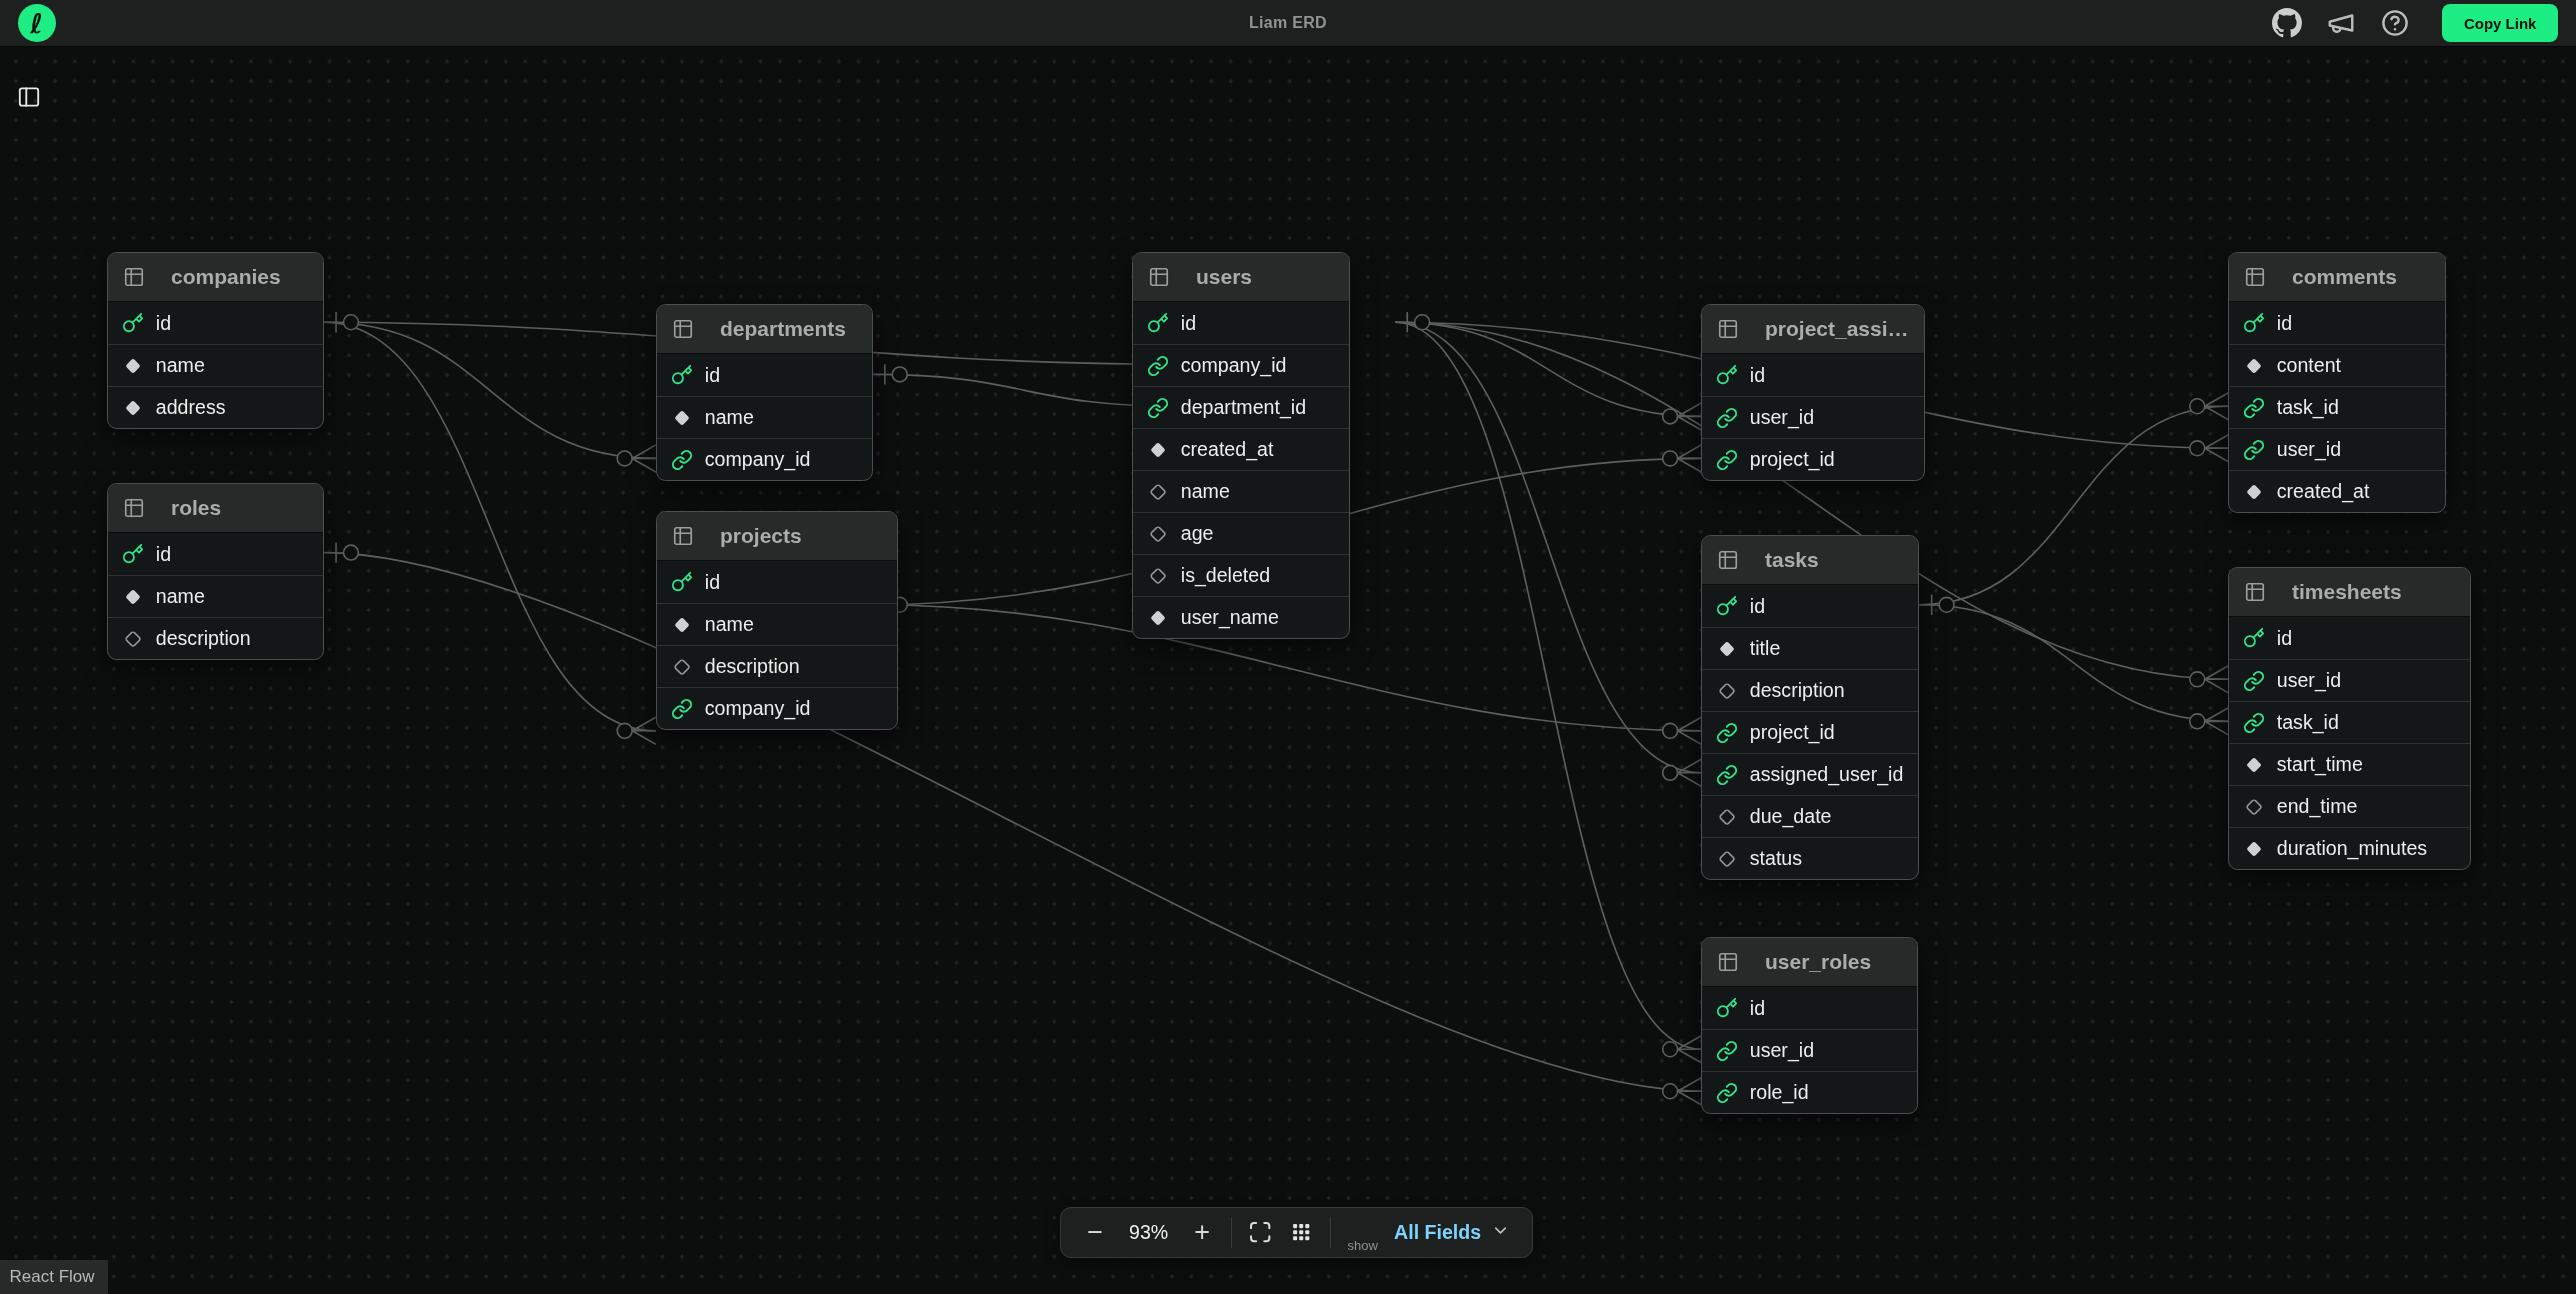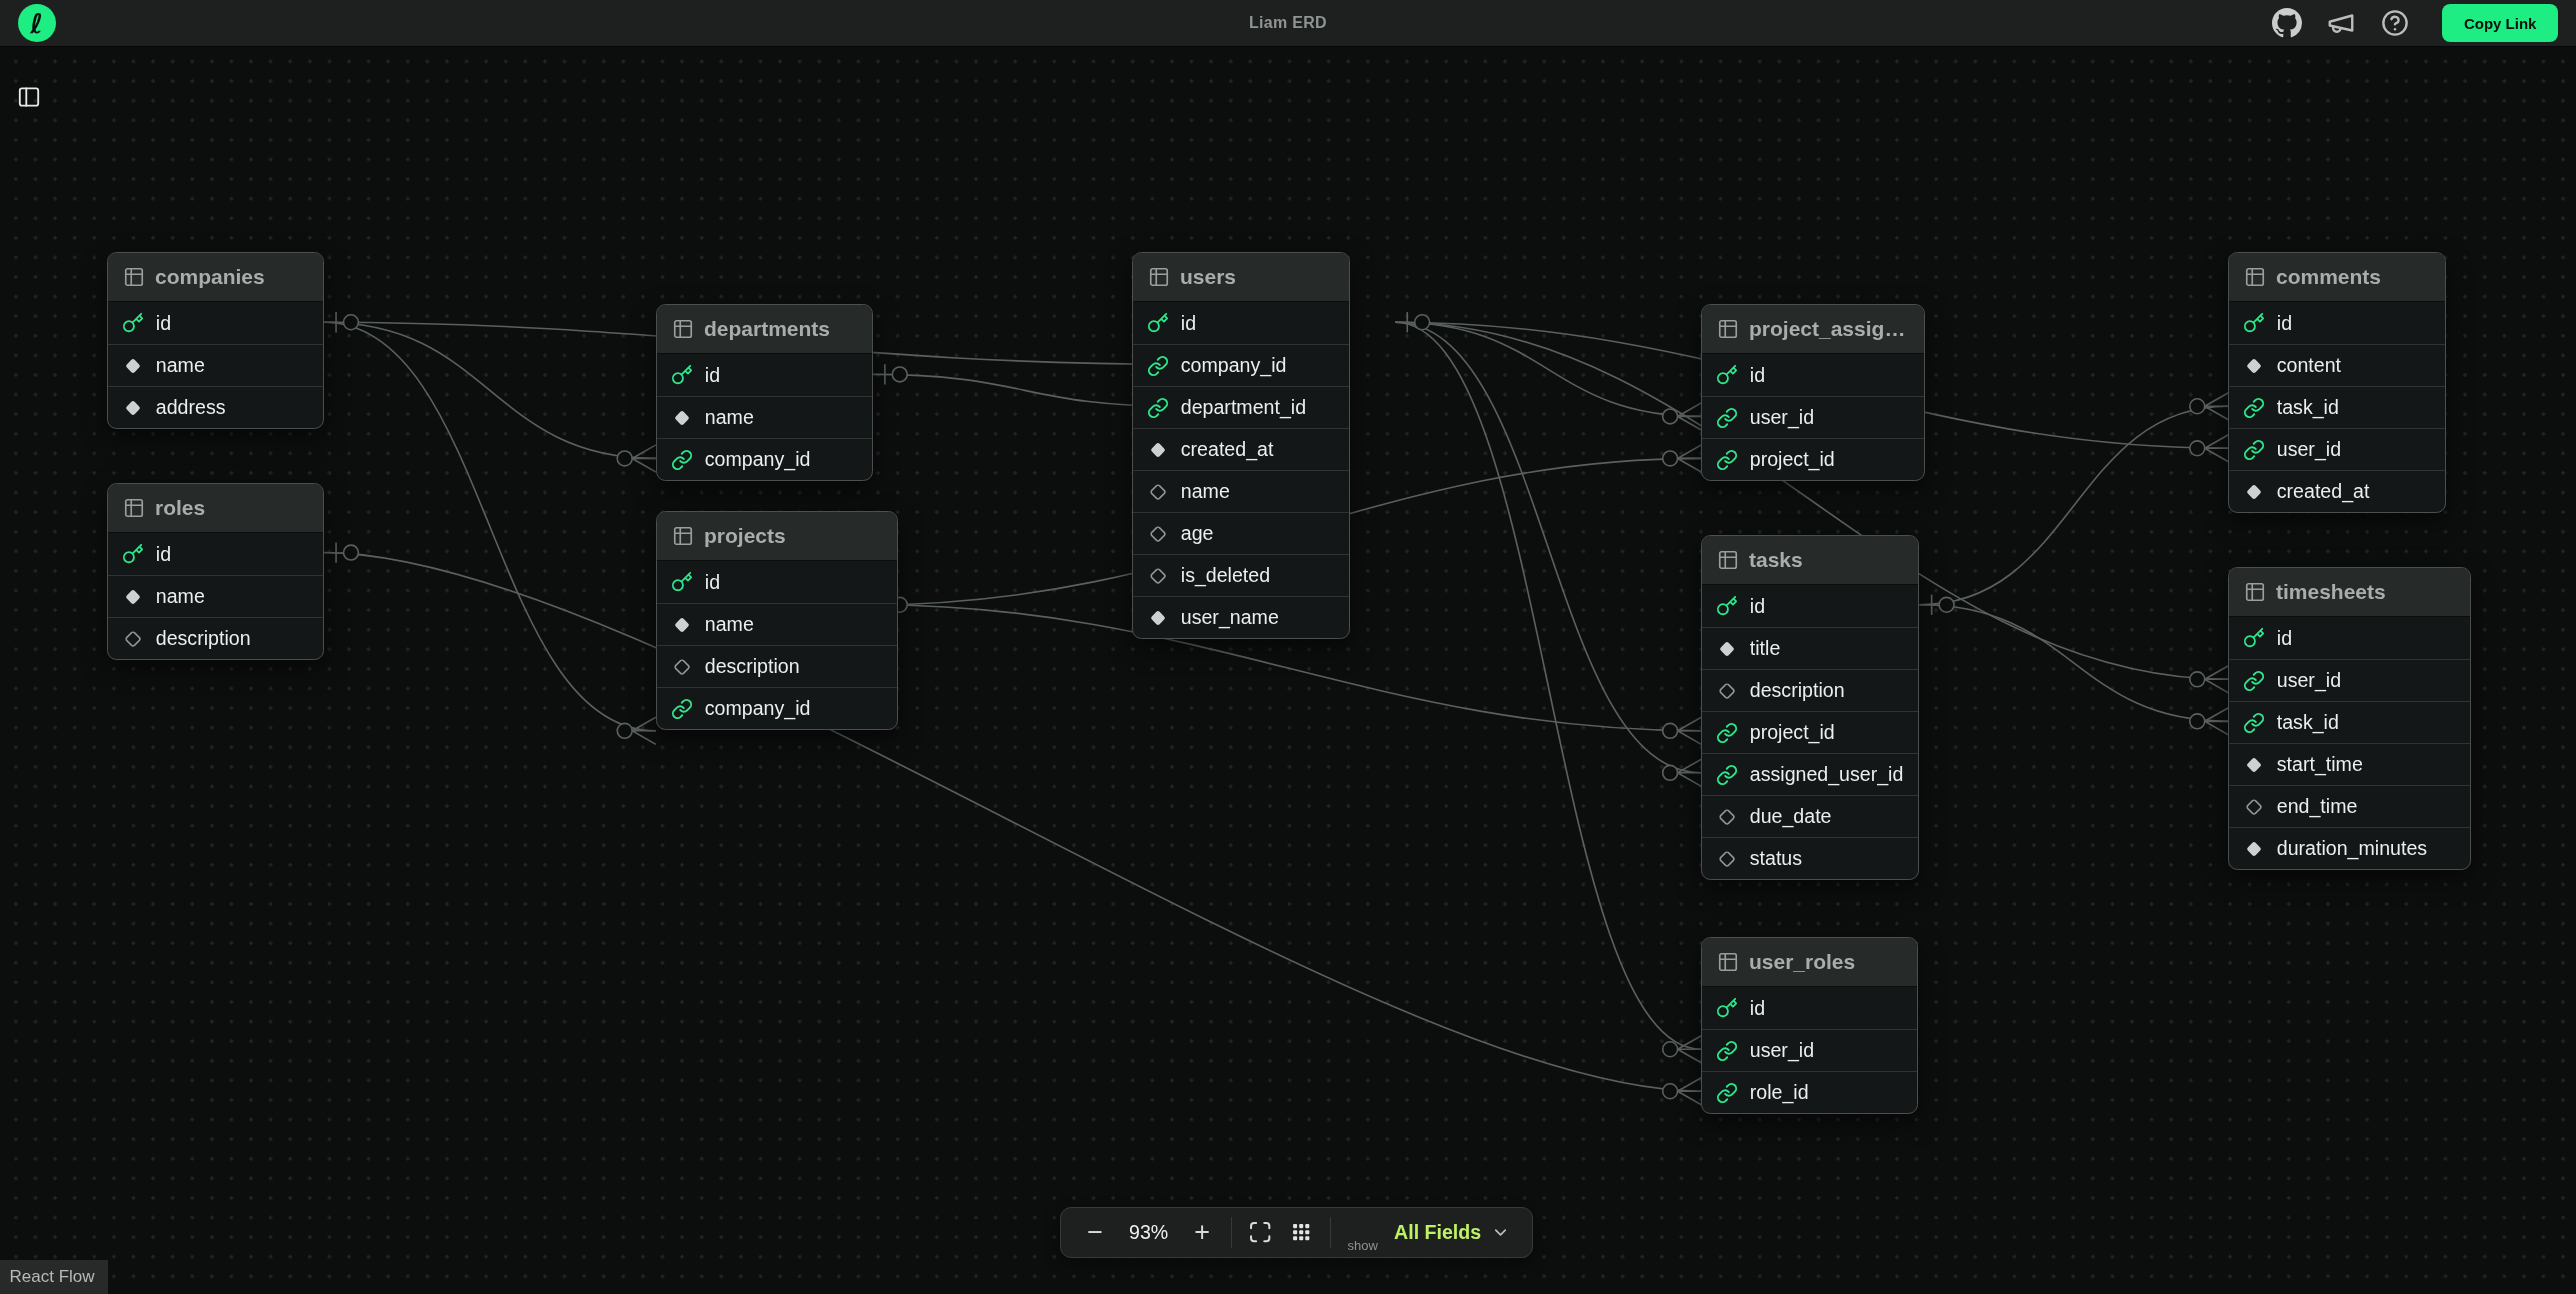--- a/index.html
+++ b/index.html
@@ -32,43 +32,43 @@
   .edge-marks circle { stroke:#5a615d; stroke-width:2.4; fill:#0c0e0d; }
 
   .panel-toggle { position:absolute; left:11px; top:33px; width:35px; height:33px; background:none;
                   border:none; cursor:pointer; display:flex; align-items:center; justify-content:center; z-index:20; }
   .panel-toggle svg { width:26px; height:26px; }
 
   
   .table-node { position:absolute; background:#141717; border:1.4px solid #4b504e; border-radius:9.5px;
                 overflow:hidden; box-shadow:0 8.1px 23px rgba(0,0,0,.55); z-index:10; cursor:grab; }
   .t-header { height:49px; background:#262a28; border-bottom:1.4px solid #0b0d0c; display:flex;
-              align-items:center; gap:10px; padding:0 15px; }
+              align-items:center; gap:26px; padding:0 15px; }
   .t-header svg { width:23px; height:23px; flex:none; }
   .t-name { color:#a9aeac; font-size:21px; font-weight:600; white-space:nowrap; overflow:hidden;
             text-overflow:ellipsis; }
   .t-row { height:42px; display:flex; align-items:center; gap:12.2px; padding:0 13.6px; }
   .t-row + .t-row { border-top:1.4px solid #2f3432; }
   .f-icon { width:22px; height:22px; flex:none; display:flex; }
   .f-icon svg { width:22px; height:22px; }
   .f-name { color:#edefee; font-size:19.6px; white-space:nowrap; }
 
   
   .toolbar { position:absolute; left:1060px; top:1160px; height:51px; display:flex; align-items:center;
              gap:16.3px; padding:0 22px; background:#1d201f; border:1.4px solid #363b39; border-radius:11px;
              box-shadow:0 5.4px 16.3px rgba(0,0,0,.45); z-index:30; }
   .tb-btn { background:none; border:none; cursor:pointer; color:#d8dbd9; display:flex;
             align-items:center; justify-content:center; font-family:inherit; }
   .tb-btn svg { width:24.4px; height:24.4px; }
   .zoom-sign { font-size:27px; line-height:1; width:24.4px; }
   .zoom-level { color:#eef0ef; font-size:19.6px; min-width:50px; text-align:center; }
   .tb-divider { width:1.4px; height:31px; background:#363b39; }
   .show-label { color:#8d938f; font-size:13px;margin-top:26px; }
-  .fields-dd { display:flex; align-items:center; gap:9.5px; background:none; border:none; cursor:pointer;
-               color:#bef264; font-size:19.6px; font-weight:600; font-family:inherit; }
+  .fields-dd { display:flex; align-items:flex-start; gap:9.5px; background:none; border:none; cursor:pointer;
+               color:#7dd3fc; font-size:19.6px; font-weight:600; font-family:inherit; }
   .fields-dd svg { width:19px; height:19px; }
 
   .attribution { position:absolute; left:-9.5px; bottom:0; background:#272a29; color:#b6bab8;
                  font-size:17px; padding:6.1px 13.6px 7.5px 19px; z-index:30; cursor:pointer; }
 </style>
 </head>
 <body>
 
 <header class="app-header">
   <div class="logo">

